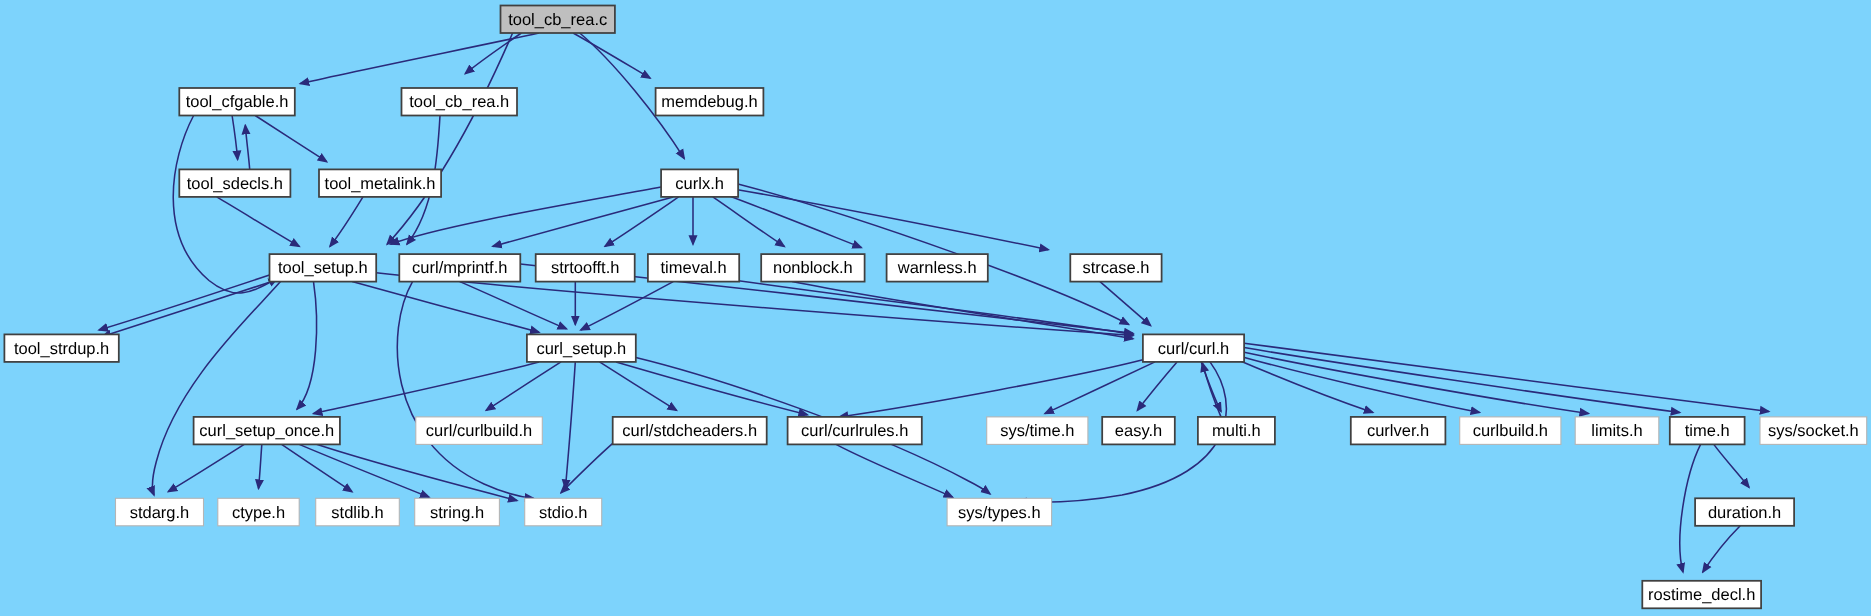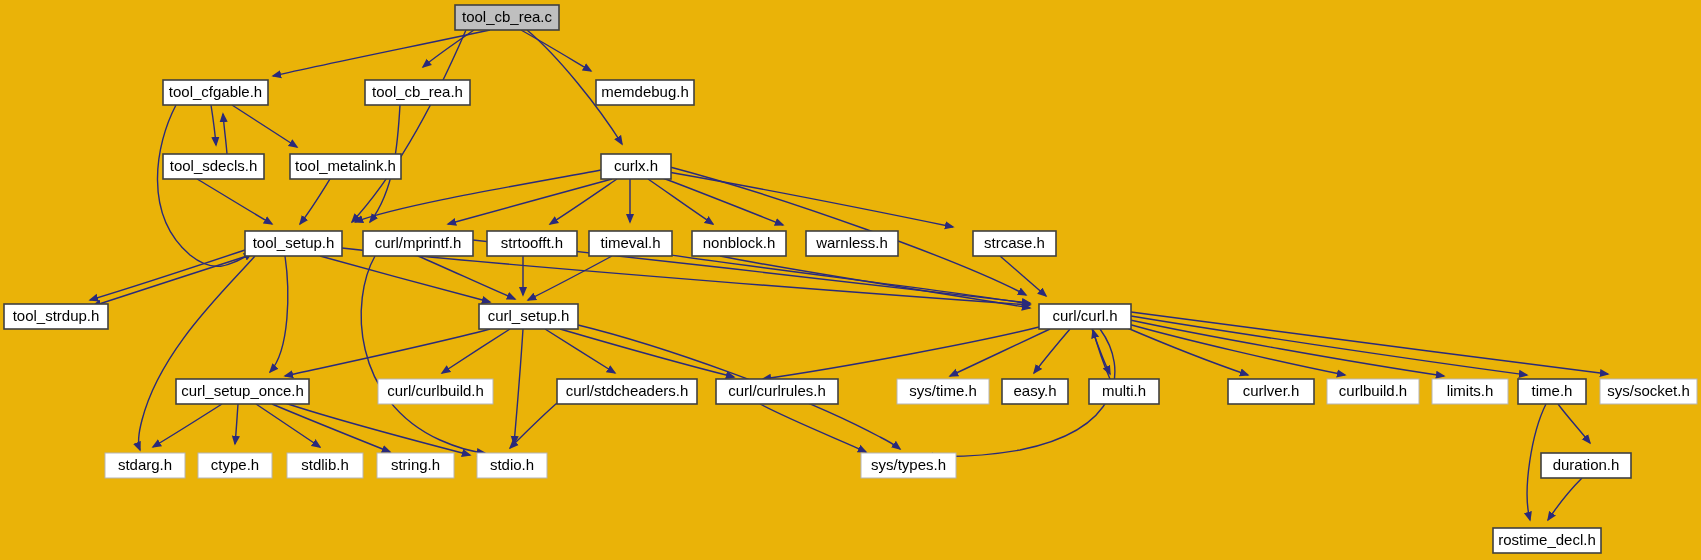--- a/index.html
+++ b/index.html
@@ -1,16 +1,16 @@
 <!DOCTYPE html>
 <html><head>
 <meta charset="utf-8">
 <style>
   html,body{margin:0;padding:0;background:#ffffff;}
-  #page{position:relative;width:1701px;height:560px;background:#eab308;overflow:hidden;
+  #page{position:relative;width:1701px;height:560px;background:#7dd3fc;overflow:hidden;
         font-family:"Liberation Sans","DejaVu Sans",sans-serif;}
   svg{display:block;}
   .nodeLabel{font-family:"Liberation Sans","DejaVu Sans",sans-serif;font-size:15px;fill:#000000;
              dominant-baseline:middle;text-anchor:middle;}
 </style>
 </head>
 <body>
 
 <div id="page">
   <svg id="graph-svg" width="1701" height="560" viewBox="0 0 1701 560">

